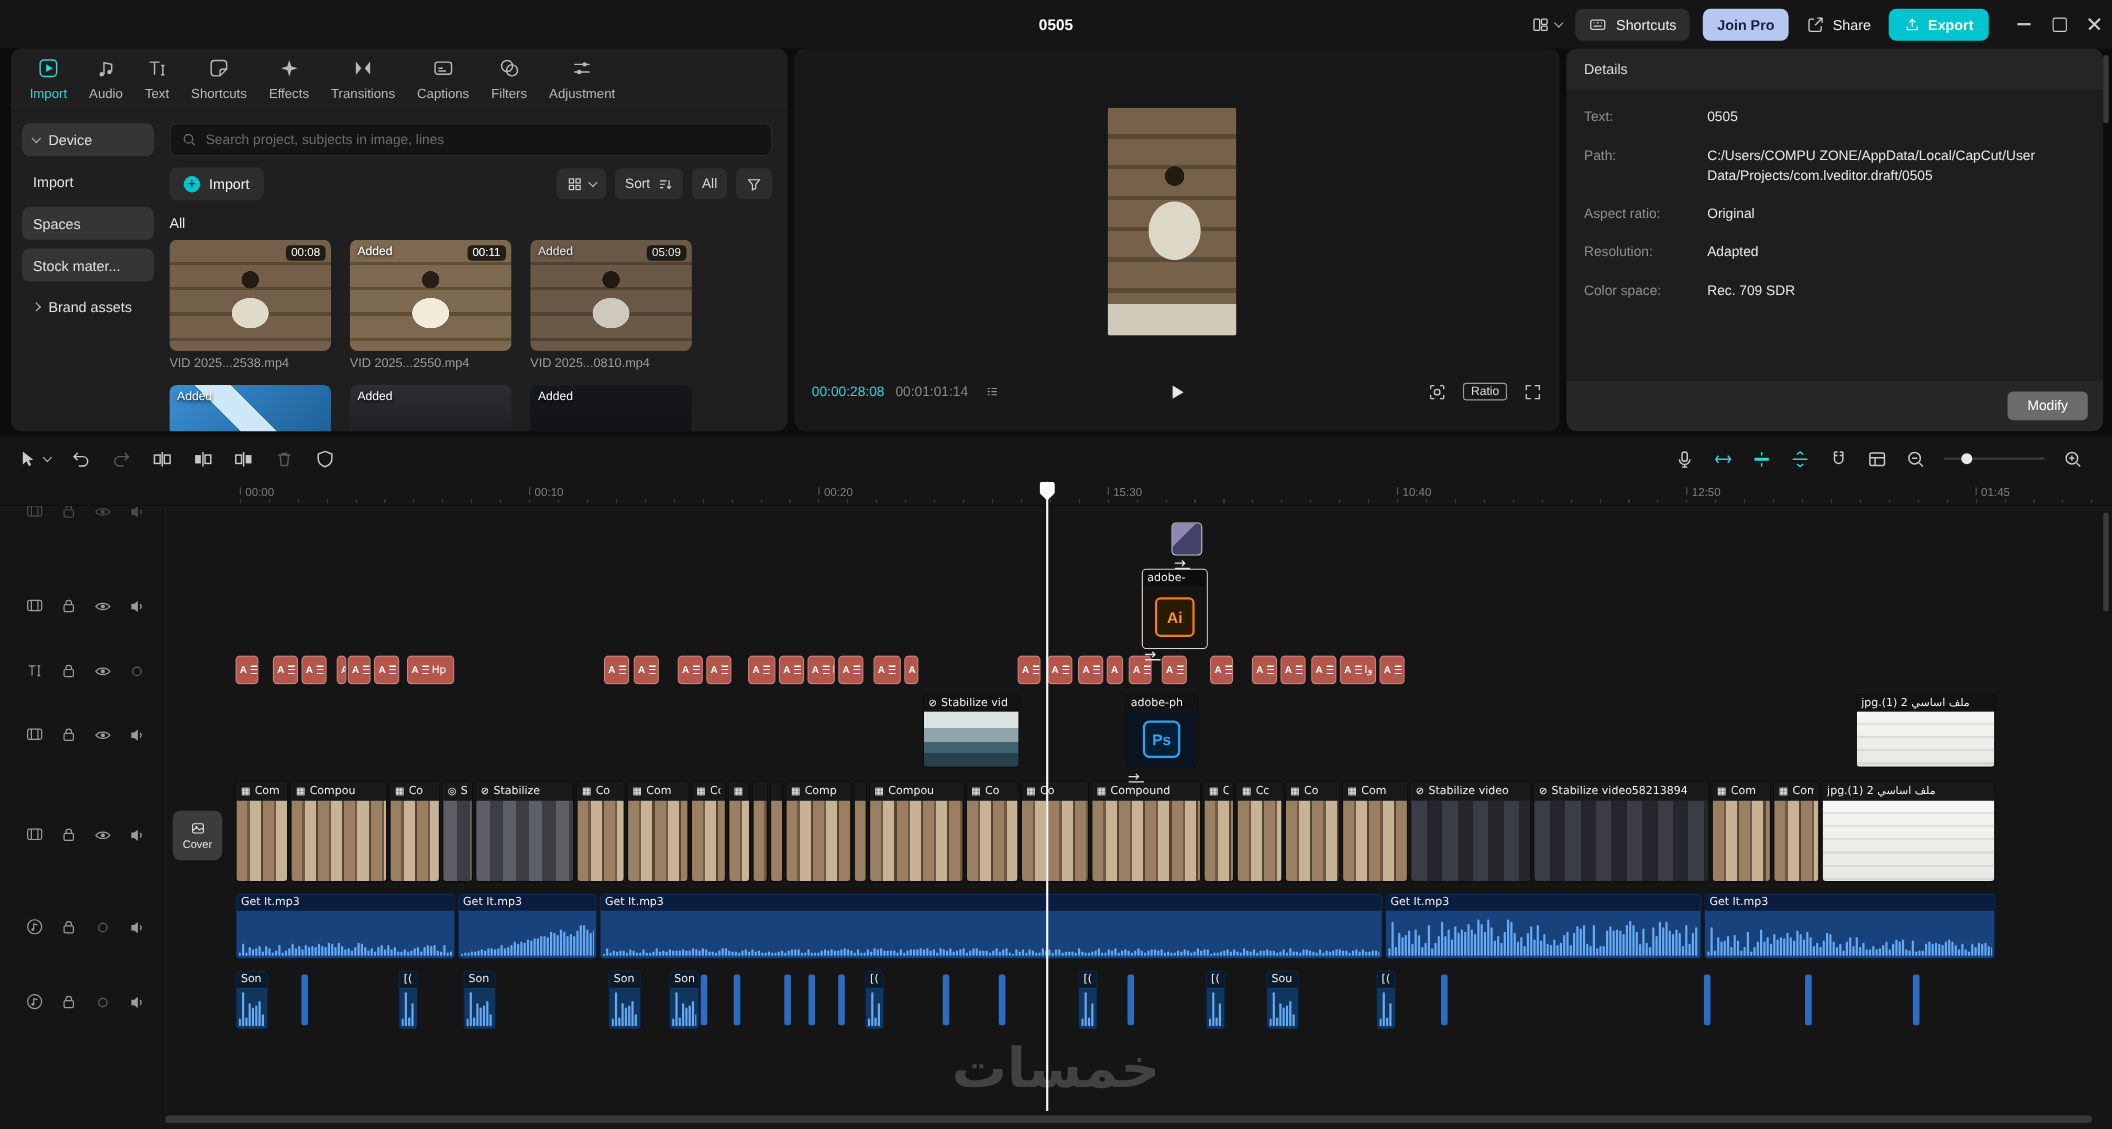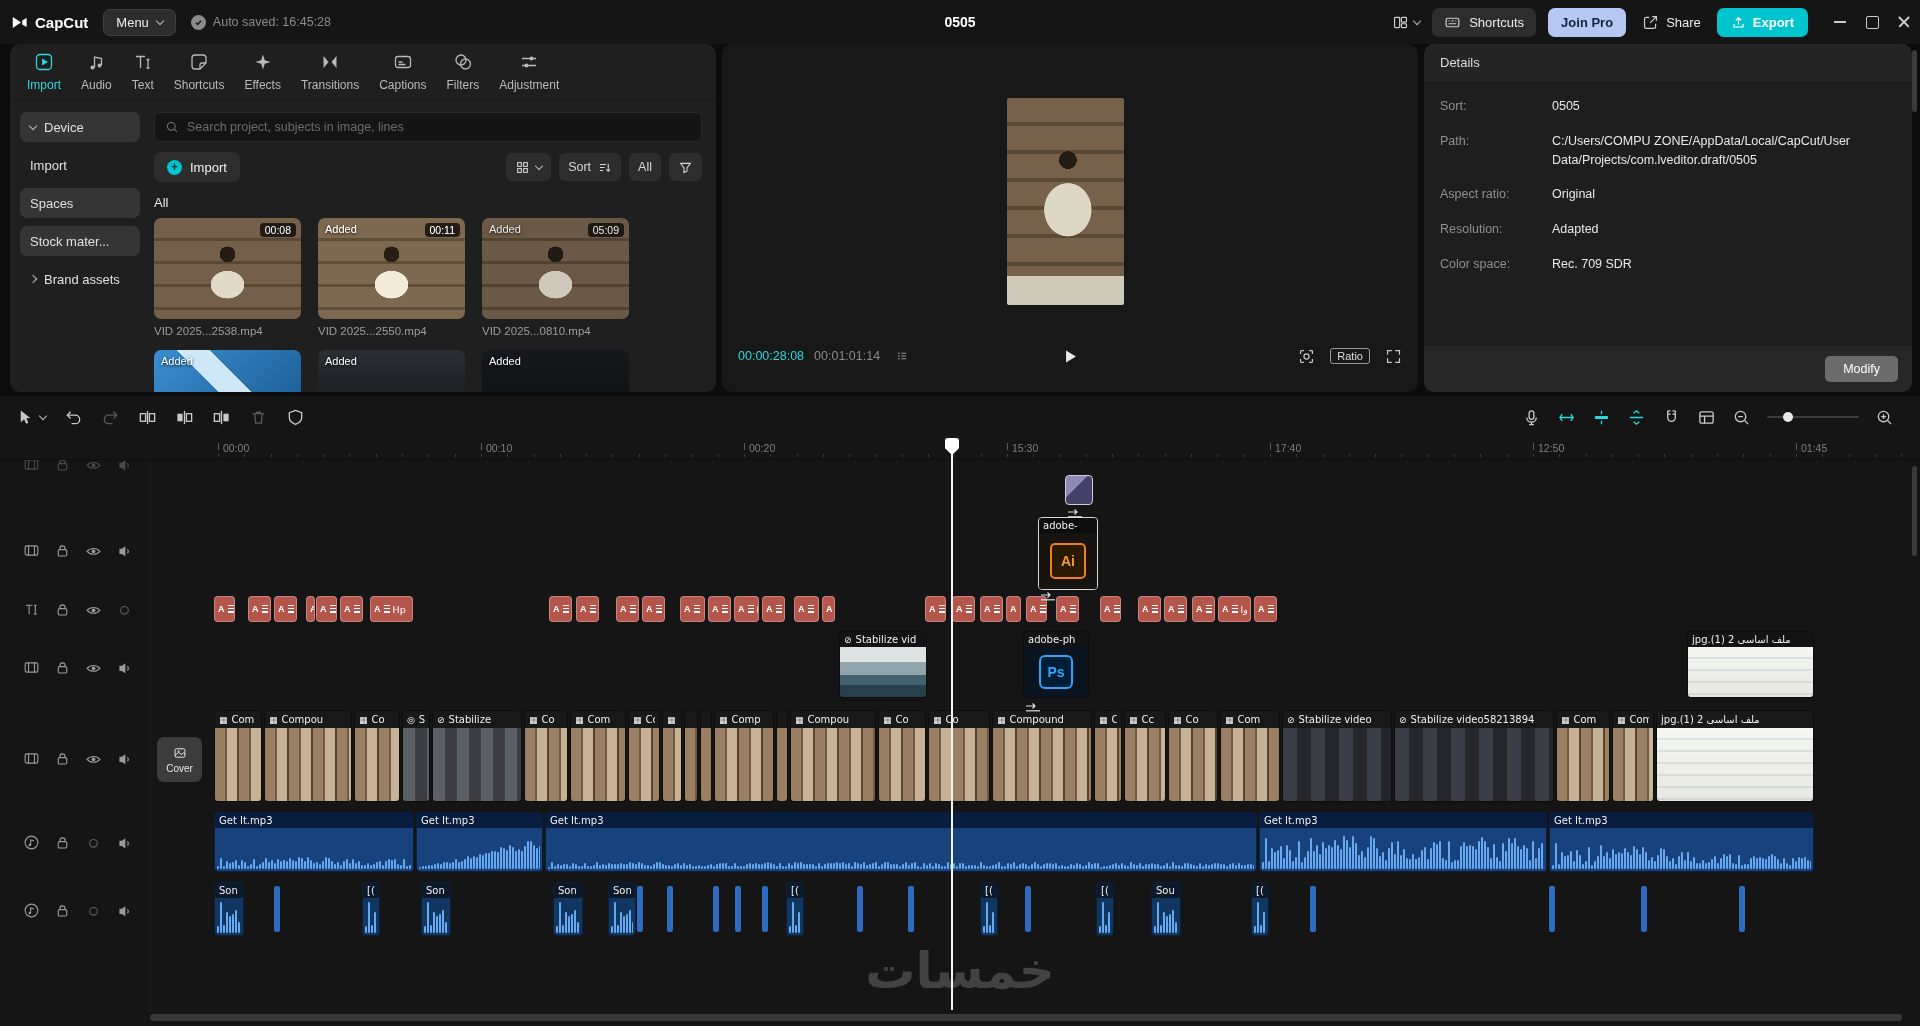--- a/index.html
+++ b/index.html
@@ -190,41 +190,20 @@
   .h-scroll { position:absolute; left:150px; right:18px; bottom:5px; height:7px; background:#383838; border-radius:4px; z-index:6; }
   .v-scroll { position:absolute; right:3px; top:70px; width:5px; height:90px; background:#3a3a3a; border-radius:3px; z-index:6; }
   .v-scroll2 { position:absolute; right:3px; top:50px; width:5px; height:62px; background:#3a3a3a; border-radius:3px; }
 </style>
 </head>
 <body>
 
 <div class="app">
 
   <header class="titlebar">
-    <div class="tb-left">
-      <div class="logo">
-        <svg viewBox="0 0 24 24">
-            <path d="M3.5 5 L14 12 L3.5 19 Z" fill="#fff"></path>
-            <path d="M15.5 9.6 L21 6.3 V17.7 L15.5 14.4 Z" fill="#fff"></path>
-          </svg>
-        <b>CapCut</b>
-      </div>
-      <button class="menu-btn">
-        <span>Menu</span>
-        <i class="chev down"></i>
-      </button>
-      <div class="autosave">
-        <span class="check-badge">
-            <svg viewBox="0 0 20 20">
-              <path d="M5.5 10.5 L8.5 13.5 L14.5 7"></path>
-            </svg>
-          </span>
-        <span>Auto saved: 16:45:28</span>
-      </div>
-    </div>
     <div class="tb-title">0505</div>
     <div class="tb-right">
       <button class="icon-btn">
         <svg viewBox="0 0 20 20">
             <rect x="3" y="4" width="6" height="12" rx="1"></rect>
             <rect x="11" y="4" width="6" height="5.5" rx="1"></rect>
             <rect x="11" y="11.5" width="6" height="4.5" rx="1"></rect>
           </svg>
         <i class="chev down"></i>
       </button>
@@ -475,21 +454,21 @@
       </div>
     </div>
   </section>
 
   <section class="details-panel">
     <div class="dp-header">
       <span>Details</span>
     </div>
     <div class="dp-body">
         <div class="dp-row">
-          <div class="dp-label">Sort:</div>
+          <div class="dp-label">Text:</div>
           <div class="dp-value">0505</div>
         </div>
         <div class="dp-row">
           <div class="dp-label">Path:</div>
           <div class="dp-value">C:/Users/COMPU ZONE/AppData/Local/CapCut/User Data/Projects/com.lveditor.draft/0505</div>
         </div>
         <div class="dp-row">
           <div class="dp-label">Aspect ratio:</div>
           <div class="dp-value">Original</div>
         </div>
@@ -615,21 +594,21 @@
         <div class="ruler-dots"></div>
         <div class="ruler-tick" style="left: 218px;"></div>
         <div class="ruler-label" style="left: 223px;">00:00</div>
         <div class="ruler-tick" style="left: 481px;"></div>
         <div class="ruler-label" style="left: 486px;">00:10</div>
         <div class="ruler-tick" style="left: 744px;"></div>
         <div class="ruler-label" style="left: 749px;">00:20</div>
         <div class="ruler-tick" style="left: 1007px;"></div>
         <div class="ruler-label" style="left: 1012px;">15:30</div>
         <div class="ruler-tick" style="left: 1270px;"></div>
-        <div class="ruler-label" style="left: 1275px;">17:40</div>
+        <div class="ruler-label" style="left: 1275px;">10:40</div>
         <div class="ruler-tick" style="left: 1533px;"></div>
         <div class="ruler-label" style="left: 1538px;">12:50</div>
         <div class="ruler-tick" style="left: 1796px;"></div>
         <div class="ruler-label" style="left: 1801px;">01:45</div>
       </div>
     <div class="tl-tracks">
       <div class="tl-divider"></div>
       <button class="cover-btn">
         <svg viewBox="0 0 20 20">
             <rect x="3" y="4" width="14" height="12" rx="2"></rect>

